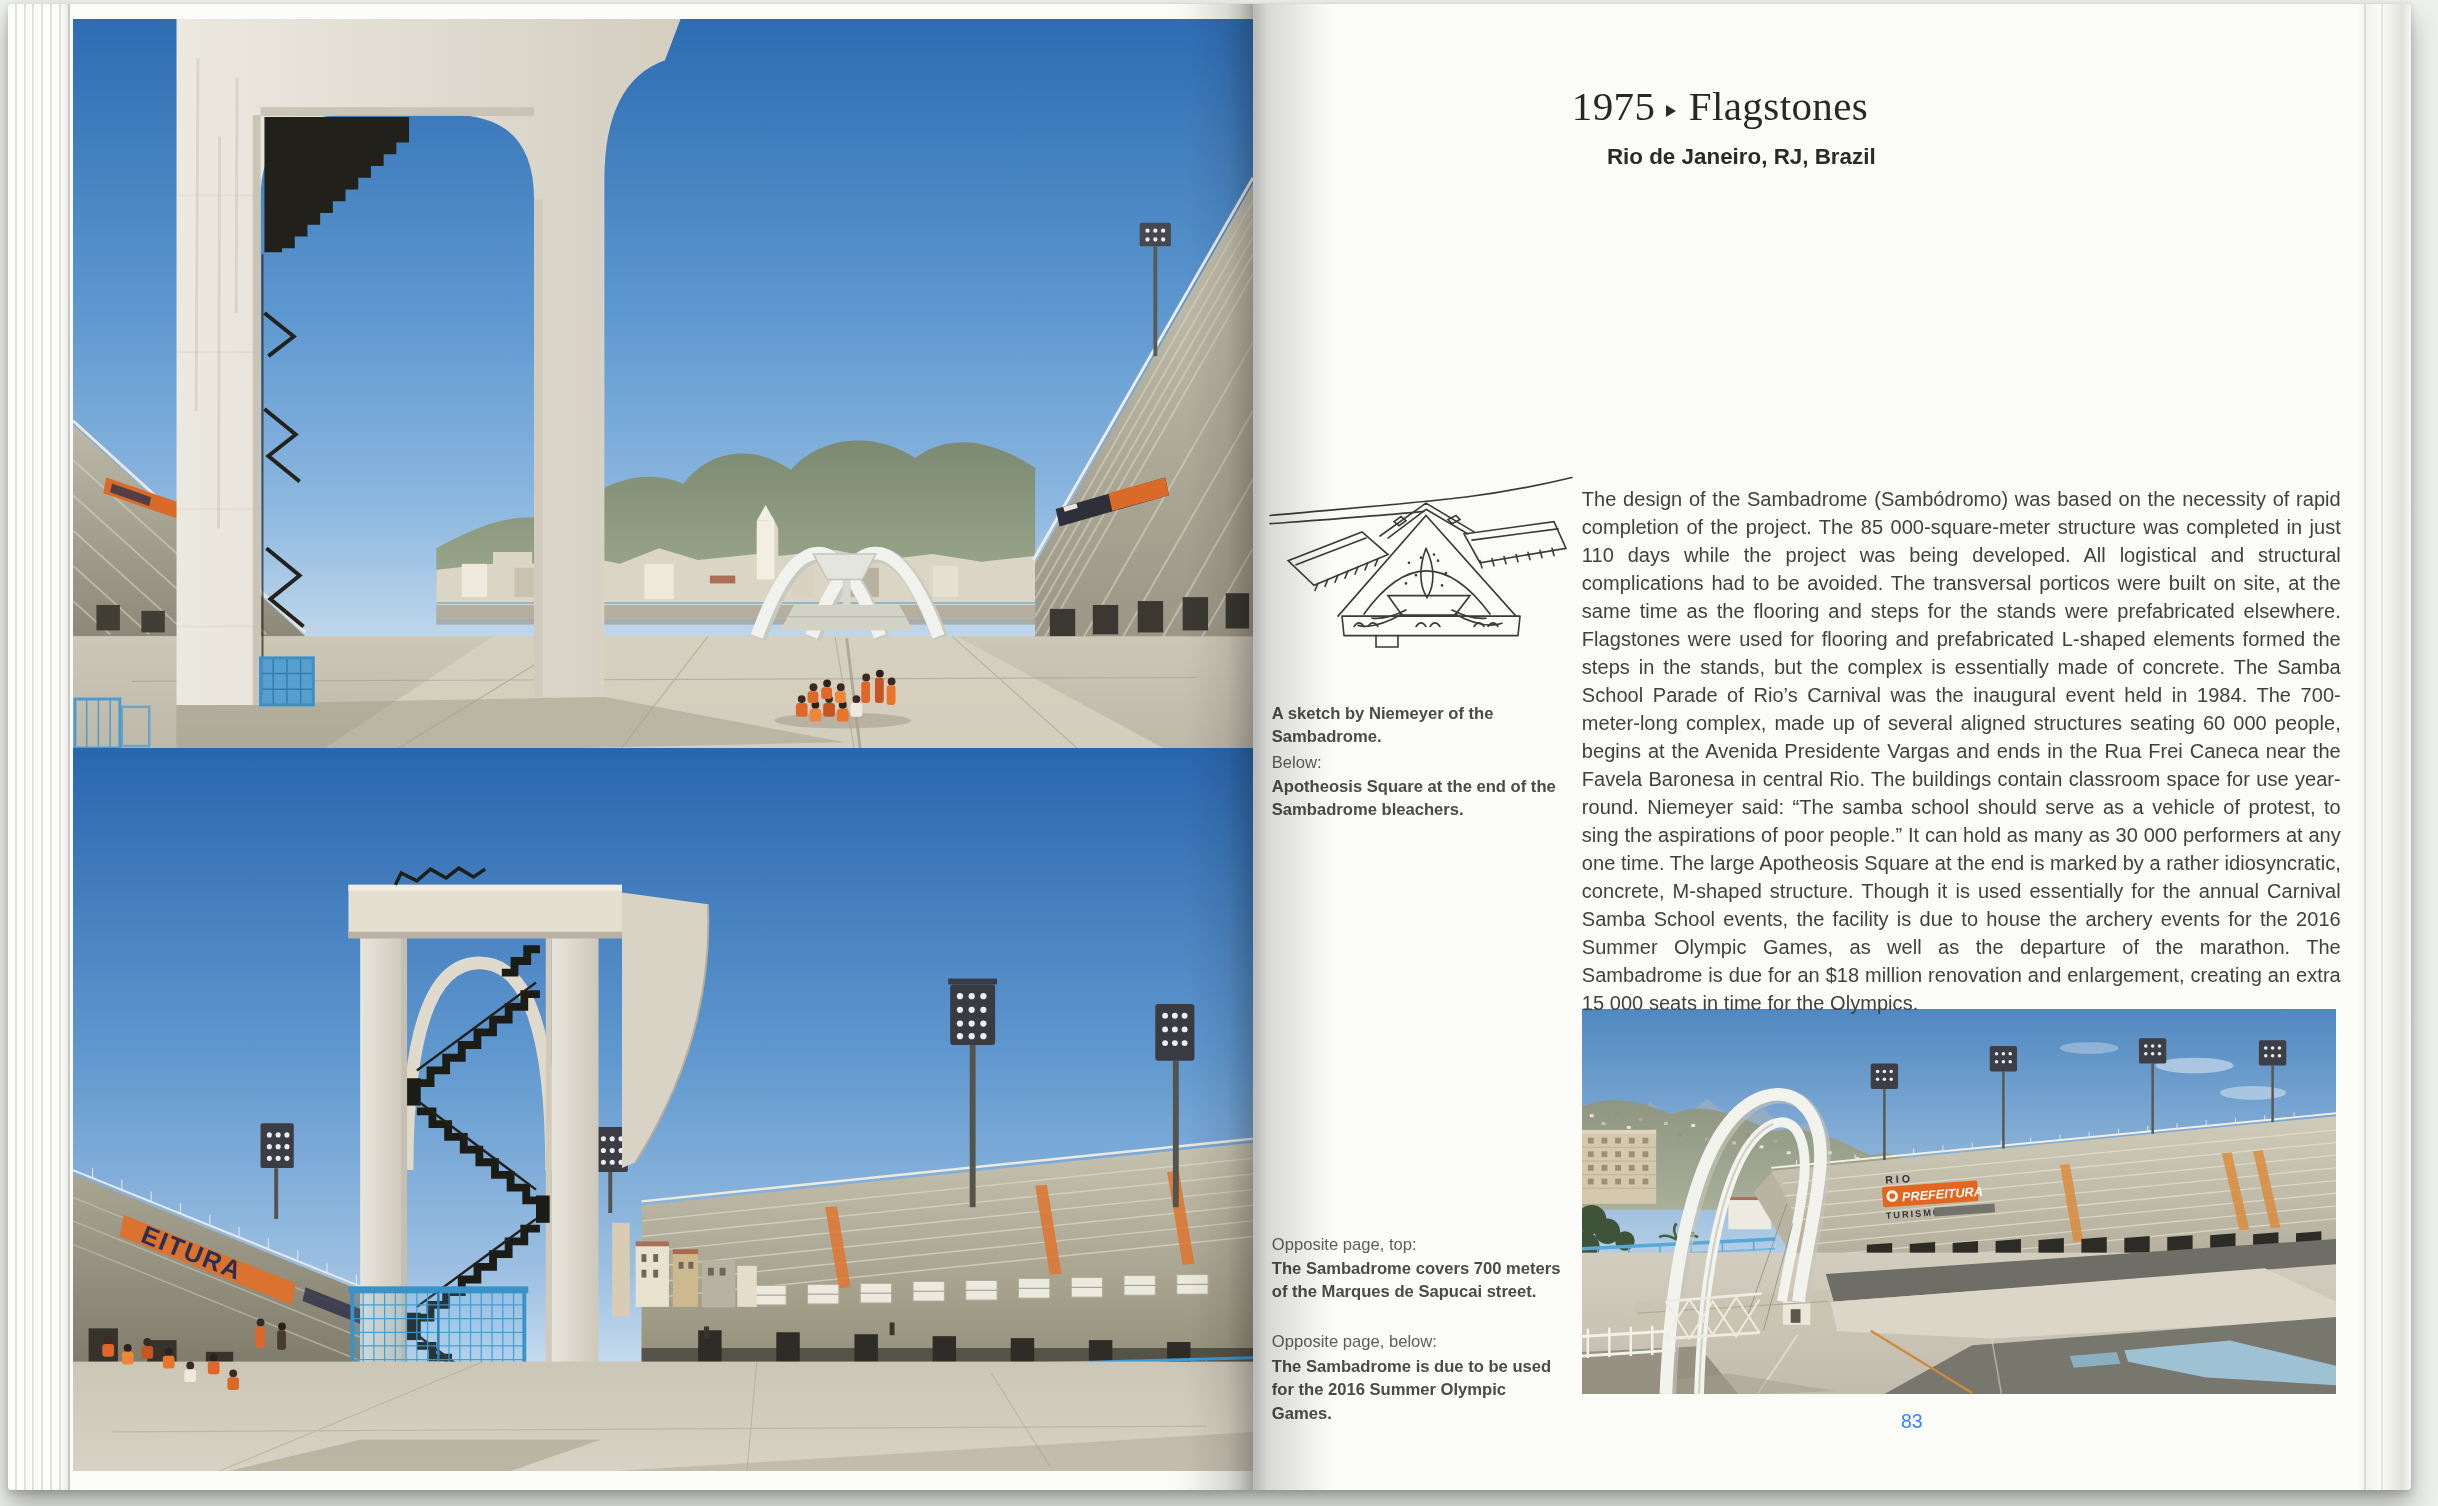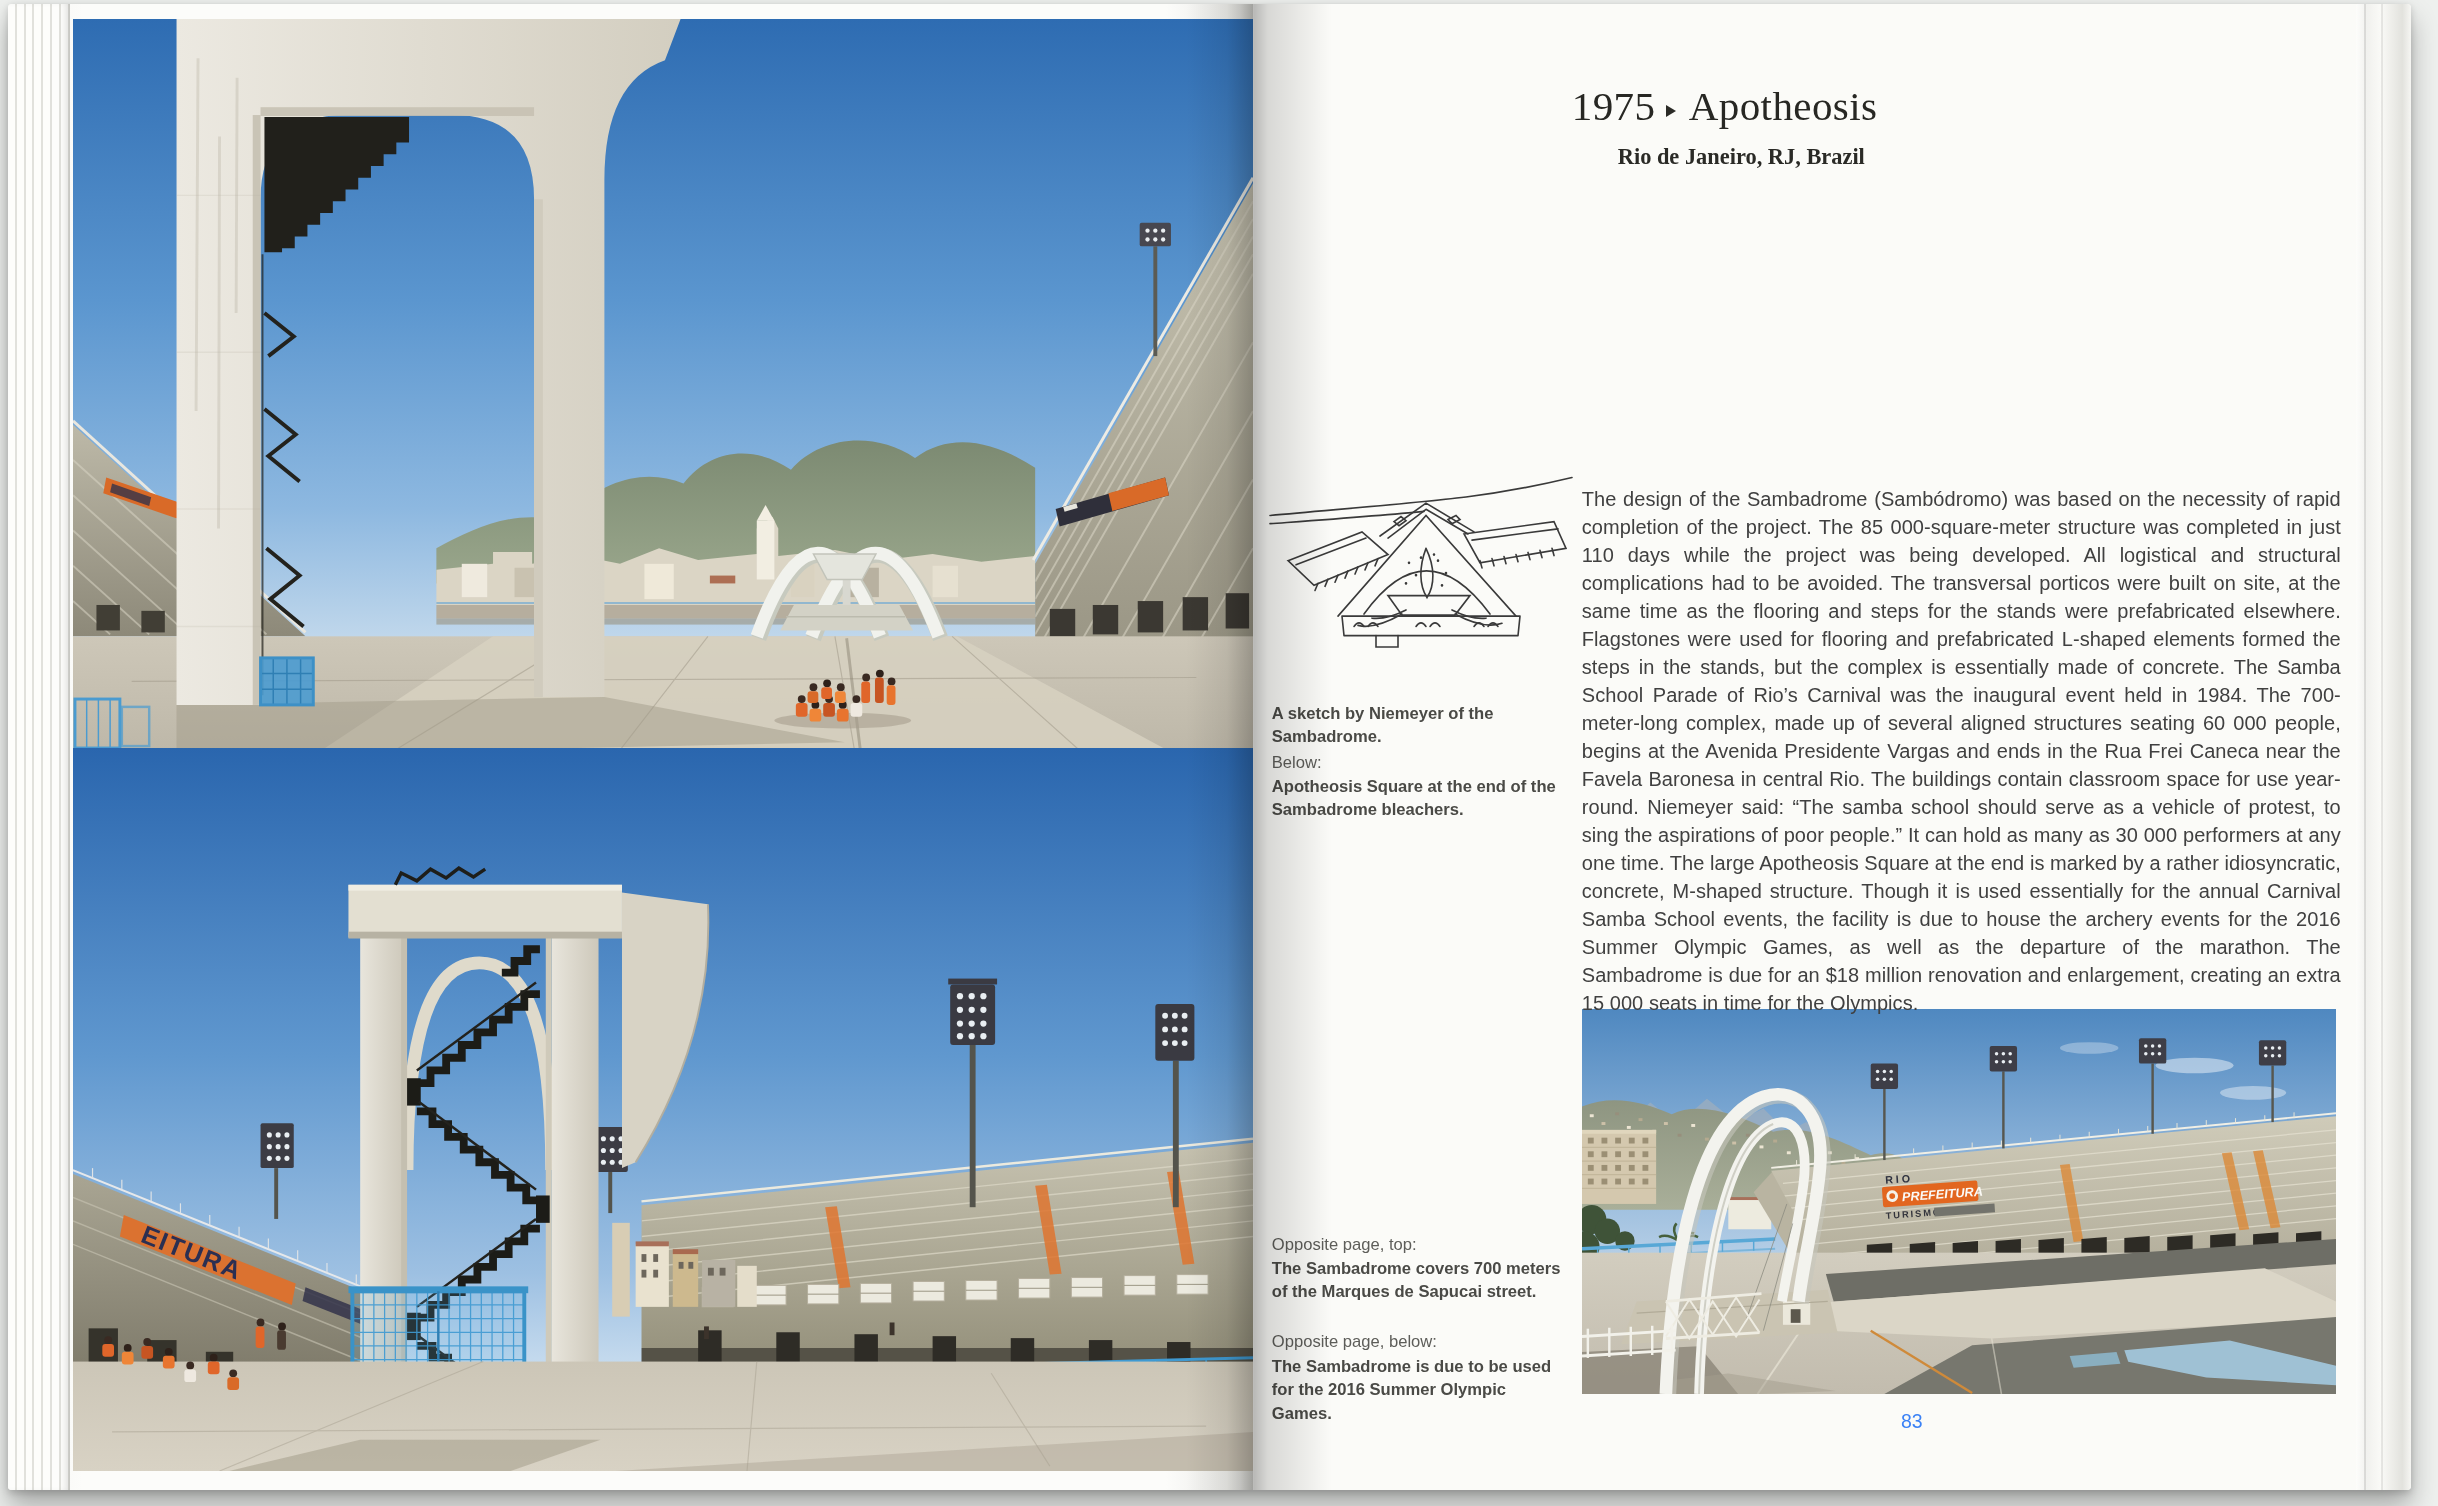--- a/index.html
+++ b/index.html
@@ -26,21 +26,21 @@
   .photo svg{display:block;width:100%;height:100%;}
   #photoA{left:65px;top:15.6px;width:1180px;height:731px;}
   #photoB{left:65px;top:744px;width:1180px;height:723px;}
   #photoC{left:1574px;top:1005px;width:754px;height:385px;}
   #sketch{left:1258px;top:456px;width:310px;height:226px;}
   .title{position:absolute;left:1564px;top:78px;font-family:"Liberation Serif",serif;
         font-size:41px;color:#272723;letter-spacing:0.4px;white-space:nowrap;}
   .title .sep{display:inline-block;width:0;height:0;border-left:10.7px solid #2b2b27;
         border-top:6.8px solid transparent;border-bottom:6.8px solid transparent;margin:0 12.7px 2.9px 10.7px;}
   .subtitle{position:absolute;left:1564px;top:140px;width:339px;text-align:center;
-        font-family:Liberation Serif, serif;font-weight:bold;font-size:22.4px;color:#2a2a26;}
+        font-family:Liberation Sans, sans-serif;font-weight:bold;font-size:22.4px;color:#2a2a26;}
   .body{position:absolute;left:1574px;top:481px;width:759px;font-size:20px;line-height:28px;
         color:#404040;text-align:justify;letter-spacing:0.05px;}
   .cap{position:absolute;left:1264px;width:295px;font-size:16.6px;line-height:23.4px;color:#4a4a46;font-weight:bold;}
   .cap-lead{position:absolute;left:1264px;width:295px;font-size:16.6px;line-height:23.4px;color:#5d5d59;font-weight:normal;}
   #capSketch{top:698px;}
   #capBelowLead{top:747px;}
   #capBelowText{top:771px;}
   #capOppTopLead{top:1229px;}
   #capOppTopText{top:1253px;}
   #capOppBelowLead{top:1326px;}
@@ -856,21 +856,21 @@
       <line x1="6" y1="328" x2="6" y2="358" stroke-width="2.5"></line>
             <line x1="28" y1="327" x2="28" y2="357" stroke-width="2.5"></line>
       <line x1="50" y1="326" x2="50" y2="356" stroke-width="2.5"></line>
             <line x1="72" y1="325" x2="72" y2="355" stroke-width="2.5"></line>
       <line x1="92" y1="324" x2="92" y2="354" stroke-width="2.5"></line>
     </g>
    </svg>
   </div>
 
   <div class="title">
-    <span>1975</span><span class="sep"></span><span>Apotheosis</span>
+    <span>1975</span><span class="sep"></span><span>Flagstones</span>
   </div>
   <div class="subtitle">Rio de Janeiro, RJ, Brazil</div>
 
   <div class="cap" id="capSketch">A sketch by Niemeyer of the Sambadrome.</div>
   <div class="cap-lead" id="capBelowLead">Below:</div>
   <div class="cap" id="capBelowText">Apotheosis Square at the end of the Sambadrome bleachers.</div>
   <div class="cap-lead" id="capOppTopLead">Opposite page, top:</div>
   <div class="cap" id="capOppTopText">The Sambadrome covers 700 meters of the Marques de Sapucai street.</div>
   <div class="cap-lead" id="capOppBelowLead">Opposite page, below:</div>
   <div class="cap" id="capOppBelowText">The Sambadrome is due to be used for the 2016 Summer Olympic Games.</div>

